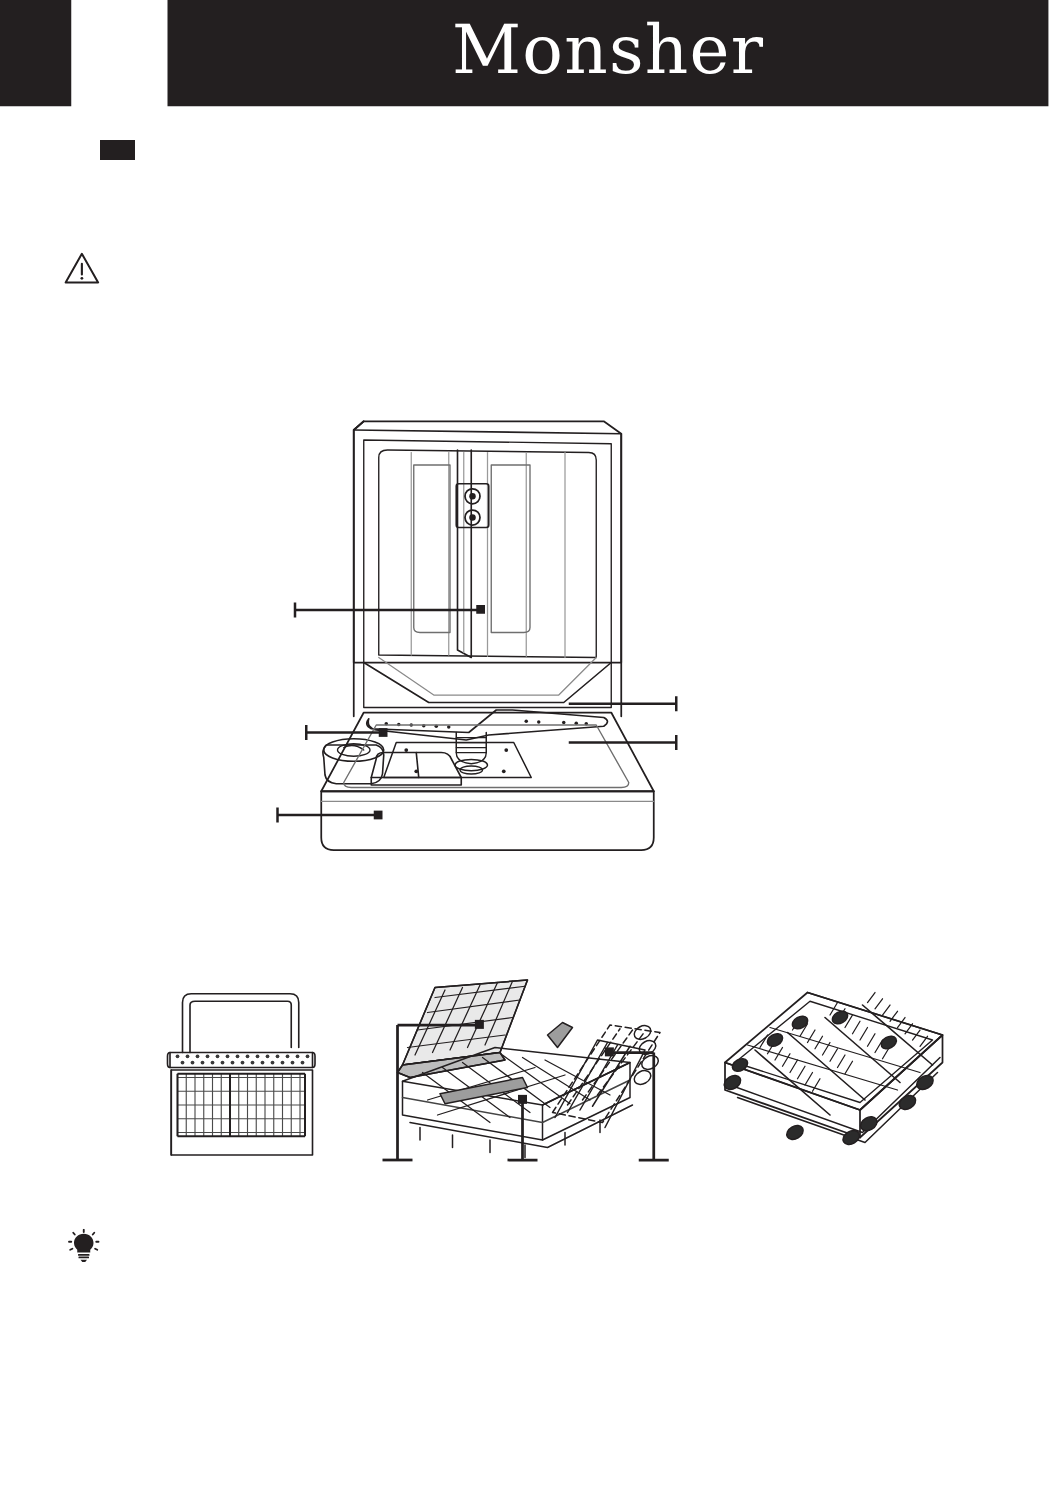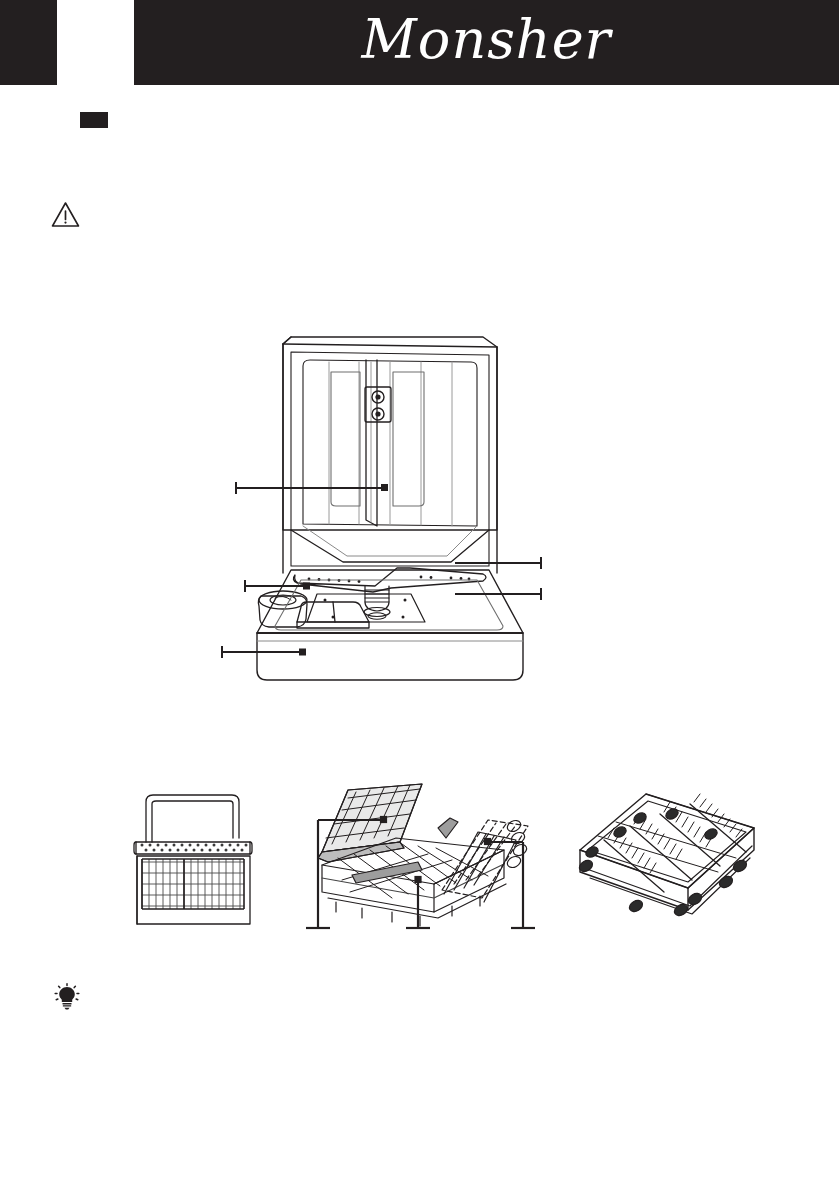--- a/index.html
+++ b/index.html
@@ -39,21 +39,20 @@
     position: absolute;
     left: 134px;
     top: 0;
     width: 705px;
     height: 85px;
     display: flex;
     align-items: center;
     justify-content: center;
     color: #ffffff;
     font-family: "DejaVu Serif", serif;
-    font-style: italic;
     font-size: 54px;
     letter-spacing: 1px;
     line-height: 1;
     padding-bottom: 6px;
     box-sizing: border-box;
     white-space: nowrap;
   }
 
   .page-badge {
     position: absolute;

